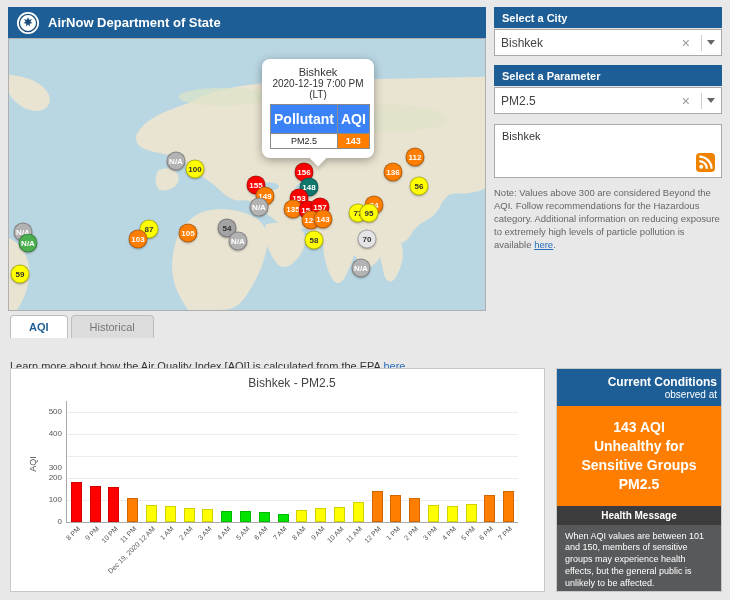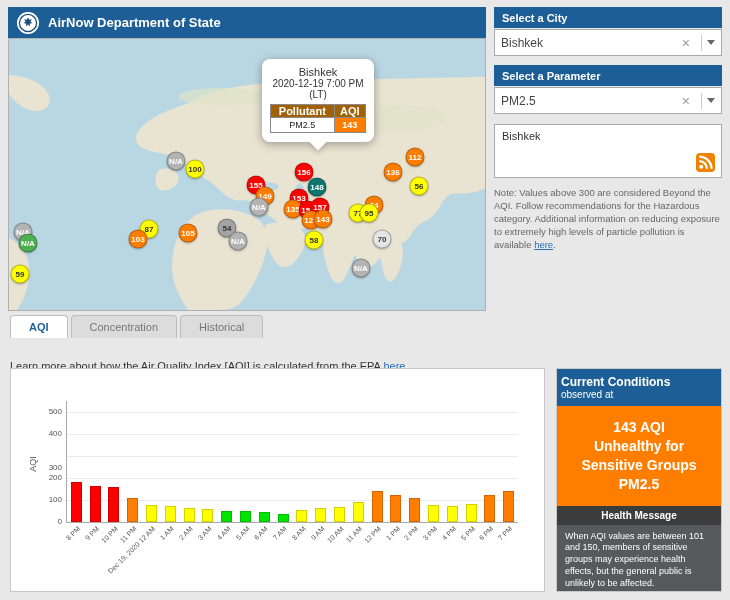--- a/index.html
+++ b/index.html
@@ -18,21 +18,21 @@
   .marker{position:absolute;width:19px;height:19px;border-radius:50%;border:1px solid rgba(40,40,40,.35);
     font-size:8px;font-weight:bold;display:flex;align-items:center;justify-content:center;
     transform:translate(-50%,-50%);z-index:5;box-shadow:0 1px 2px rgba(0,0,0,.25);cursor:pointer}
 
   
   .popup{position:absolute;left:253px;top:20px;width:112px;background:#fff;border-radius:8px;
     box-shadow:0 2px 10px rgba(0,0,0,.35);padding:7px 8px 9px;z-index:20;text-align:center}
   .popup-city{font-size:11px;color:#333}
   .popup-dt,.popup-lt{font-size:10px;color:#333}
   .popup table{width:100%;border-collapse:collapse;margin-top:4px}
-  .popup th{background:#a16207;color:#fff;font-size:11px;padding:0 3px;border:1px solid #8a8a8a}
+  .popup th{background:#3b82f6;color:#fff;font-size:14px;padding:6px 3px;border:1px solid #8a8a8a}
   .popup td{font-size:9px;padding:2px 3px;border:1px solid #8a8a8a;color:#222}
   .popup td.aqi-cell{background:#ff7e00;color:#fff;font-weight:bold}
   .popup-tail{position:absolute;left:50%;bottom:-6px;width:12px;height:12px;background:#fff;
     transform:translateX(-50%) rotate(45deg);box-shadow:3px 3px 4px rgba(0,0,0,.12)}
 
   
   .side-head{left:494px;width:228px;height:21px;background:#1d5e96;color:#fff;font-size:11px;font-weight:bold;
     display:flex;align-items:center;padding:0 8px}
   .head-city{top:7px}.head-param{top:65px}
   .select-box{left:494px;width:228px;height:27px;background:#fff;border:1px solid #a9a9a9;display:flex;align-items:center;
@@ -62,21 +62,21 @@
   .gridline{position:absolute;left:0;width:100%;height:1px;background:#ececec}
   .ytick{position:absolute;right:calc(100% + 5px);font-size:8px;color:#555;line-height:8px}
   .bar{position:absolute;bottom:0;width:11px;border:1px solid rgba(0,0,0,.18);cursor:pointer}
   .xtick{position:absolute;top:calc(100% + 3px);transform:rotate(-45deg);transform-origin:100% 0;
     font-size:7px;color:#555;white-space:nowrap}
   .ylab{position:absolute;left:14px;top:90px;transform:rotate(-90deg);font-size:9px;color:#555}
 
   
   .cond-panel{left:556px;top:368px;width:166px;height:224px;background:#fff;border:1px solid #c8c8c8;
     display:flex;flex-direction:column;overflow:hidden}
-  .cond-head{background:#1d5e96;color:#fff;text-align:left;padding:6px 4px}
+  .cond-head{background:#1d5e96;color:#fff;text-align:right;padding:6px 4px}
   .cond-head .t1{font-size:12px;font-weight:bold}
   .cond-head .t2{font-size:10px}
   .cond-head .t3{font-size:11px;font-weight:bold}
   .cond-aqi{background:#ff7e00;color:#fff;text-align:center;padding:12px 8px;font-weight:bold;font-size:14px;line-height:1.35}
   .health-head{background:#3c3c3c;color:#fff;font-size:10px;font-weight:bold;text-align:center;padding:4px}
   .health-body{background:#58595b;color:#fff;font-size:9px;line-height:1.32;padding:6px 8px;flex:1}
 </style>
 </head>
 <body>
 
@@ -111,33 +111,33 @@
       <div class="marker" style="left: 167px; top: 122px; background: rgb(179, 179, 179); color: rgb(255, 255, 255);">N/A</div>
       <div class="marker" style="left: 186px; top: 130px; background: rgb(255, 255, 0); color: rgb(51, 51, 51);">100</div>
       <div class="marker" style="left: 247px; top: 146px; background: rgb(255, 0, 0); color: rgb(255, 255, 255);">155</div>
       <div class="marker" style="left: 256px; top: 157px; background: rgb(255, 126, 0); color: rgb(255, 255, 255); text-align: right;">149</div>
       <div class="marker" style="left: 250px; top: 168px; background: rgb(179, 179, 179); color: rgb(255, 255, 255);">N/A</div>
       <div class="marker" style="left: 218px; top: 189px; background: #a3a3a3; color: rgb(51, 51, 51);">54</div>
       <div class="marker" style="left: 140px; top: 190px; background: rgb(255, 255, 0); color: rgb(51, 51, 51);">87</div>
       <div class="marker" style="left: 129px; top: 200px; background: rgb(255, 126, 0); color: rgb(255, 255, 255);">103</div>
       <div class="marker" style="left: 179px; top: 194px; background: rgb(255, 126, 0); color: rgb(255, 255, 255);">105</div>
       <div class="marker" style="left: 295px; top: 133px; background: rgb(255, 0, 0); color: rgb(255, 255, 255);">156</div>
-      <div class="marker" style="left: 308px; top: 148px; background: #0f766e; color: rgb(255, 255, 255);">148</div>
+      <div class="marker" style="left: 300px; top: 148px; background: #0f766e; color: rgb(255, 255, 255);">148</div>
       <div class="marker" style="left: 290px; top: 159px; background: rgb(255, 0, 0); color: rgb(255, 255, 255);">153</div>
       <div class="marker" style="left: 284px; top: 170px; background: rgb(255, 126, 0); color: rgb(255, 255, 255);">135</div>
       <div class="marker" style="left: 299px; top: 171px; background: rgb(255, 0, 0); color: rgb(255, 255, 255);">151</div>
       <div class="marker" style="left: 311px; top: 168px; background: rgb(255, 0, 0); color: rgb(255, 255, 255);">157</div>
       <div class="marker" style="left: 302px; top: 181px; background: rgb(255, 126, 0); color: rgb(255, 255, 255);">129</div>
       <div class="marker" style="left: 314px; top: 180px; background: rgb(255, 126, 0); color: rgb(255, 255, 255);">143</div>
       <div class="marker" style="left: 305px; top: 201px; background: rgb(255, 255, 0); color: rgb(51, 51, 51);">58</div>
       <div class="marker" style="left: 229px; top: 202px; background: rgb(179, 179, 179); color: rgb(255, 255, 255);">N/A</div>
       <div class="marker" style="left: 365px; top: 166px; background: rgb(255, 126, 0); color: rgb(255, 255, 255);">84</div>
       <div class="marker" style="left: 349px; top: 174px; background: rgb(255, 255, 0); color: rgb(51, 51, 51);">77</div>
       <div class="marker" style="left: 360px; top: 174px; background: rgb(255, 255, 0); color: rgb(51, 51, 51);">95</div>
-      <div class="marker" style="left: 373px; top: 200px; background: #e5e5e5; color: rgb(51, 51, 51);">70</div>
+      <div class="marker" style="left: 358px; top: 200px; background: #e5e5e5; color: rgb(51, 51, 51);">70</div>
       <div class="marker" style="left: 410px; top: 147px; background: rgb(255, 255, 0); color: rgb(51, 51, 51);">56</div>
       <div class="marker" style="left: 384px; top: 133px; background: rgb(255, 126, 0); color: rgb(255, 255, 255);">136</div>
       <div class="marker" style="left: 406px; top: 118px; background: rgb(255, 126, 0); color: rgb(255, 255, 255);">112</div>
       <div class="marker" style="left: 352px; top: 229px; background: rgb(179, 179, 179); color: rgb(255, 255, 255);">N/A</div>
       <div class="marker" style="left: 14px; top: 193px; background: rgb(179, 179, 179); color: rgb(255, 255, 255);">N/A</div>
       <div class="marker" style="left: 19px; top: 204px; background: rgb(76, 175, 80); color: rgb(255, 255, 255);">N/A</div>
       <div class="marker" style="left: 11px; top: 235px; background: rgb(255, 255, 0); color: rgb(51, 51, 51);">59</div>
     </div>
 
   <div class="popup">
@@ -183,27 +183,27 @@
     <circle cx="5.5" cy="14.5" r="2.1" fill="#fff"></circle>
     <path d="M3.5,8.5 a8,8 0 0 1 8,8" stroke="#fff" stroke-width="2.4" fill="none"></path>
     <path d="M3.5,3.7 a12.8,12.8 0 0 1 12.8,12.8" stroke="#fff" stroke-width="2.4" fill="none"></path>
   </svg>
 </div>
 
 <div class="abs note"><span>Note: Values above 300 are considered Beyond the AQI. Follow recommendations for the Hazardous category. Additional information on reducing exposure to extremely high levels of particle pollution is available </span><a>here</a><span>.</span></div>
 
 <div class="abs tab-strip">
     <div class="tab active">AQI</div>
-    <div class="tab">Concentration</div>
     <div class="tab">Historical</div>
   </div>
 
 <div class="abs learn"><span>Learn more about how the Air Quality Index [AQI] is calculated from the EPA </span><a>here</a><span>.</span></div>
 
 <div class="abs chart-panel">
+  <div class="chart-title">Bishkek - PM2.5</div>
   <div class="ylab">AQI</div>
   <div class="plot">
       <div class="ytick" style="top: 117px;">0</div>
       <div class="gridline" style="top: 99px;"></div>
       <div class="ytick" style="top: 95px;">100</div>
       <div class="gridline" style="top: 77px;"></div>
       <div class="ytick" style="top: 73px;">200</div>
       <div class="gridline" style="top: 55px;"></div>
       <div class="ytick" style="top: 63px;">300</div>
       <div class="gridline" style="top: 33px;"></div>

